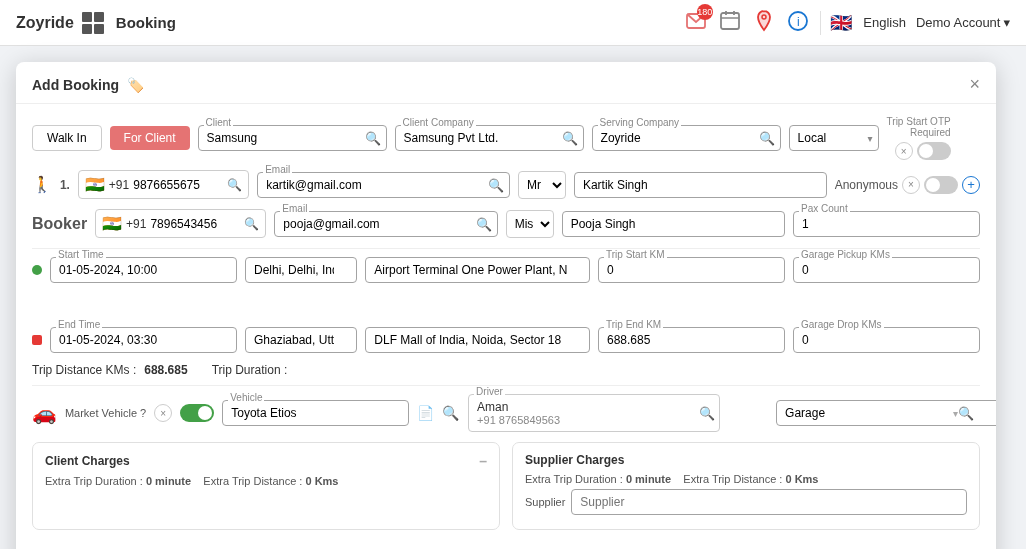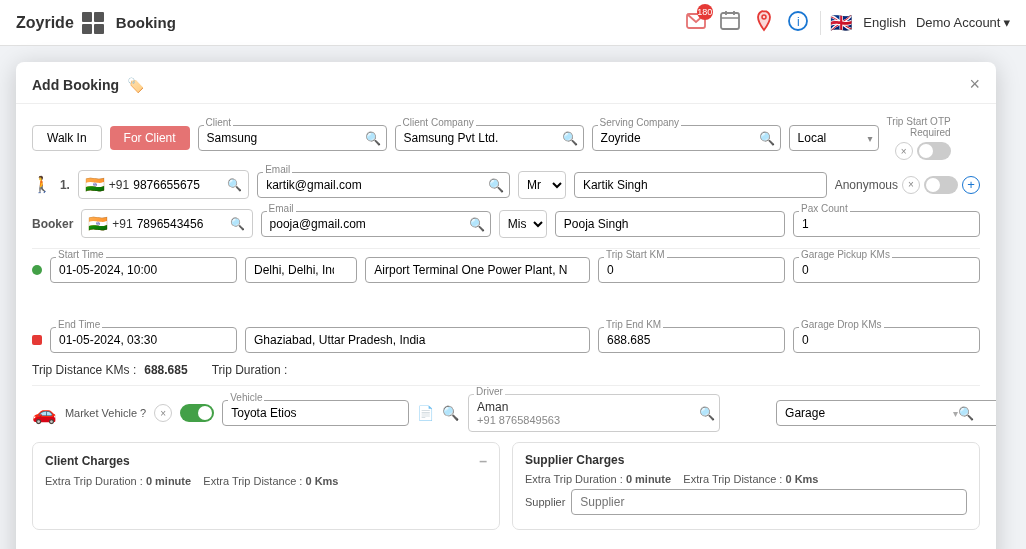--- a/index.html
+++ b/index.html
@@ -71,21 +71,21 @@
     .footer-row { display: flex; align-items: center; justify-content: flex-end; gap: 8px; padding: 8px 16px; border-top: 1px solid #eee; }
     .btn-save { background: #00897b; color: #fff; border: 2px solid #e53935; border-radius: 4px; padding: 7px 20px; font-size: 13px; cursor: pointer; display: flex; align-items: center; gap: 6px; font-weight: 600; }
     .btn-more { border: 1px solid #ccc; background: #fff; border-radius: 4px; padding: 7px 10px; cursor: pointer; font-size: 16px; }
     .row-num { font-size: 12px; color: #555; font-weight: 600; }
     .link-text { color: #1976d2; font-size: 12px; cursor: pointer; text-decoration: underline; }
 
     .trip-dist { font-size: 12px; color: #333; }
 
     .mr-select { border: 1px solid #ccc; border-radius: 4px; padding: 5px 4px; font-size: 12px; background: #fff; outline: none; width: 48px; }
 
-    .booker-label { font-size: 12px; font-weight: 600; color: #555; white-space: nowrap; }
+    .booker-label { font-size: 16px; font-weight: 600; color: #555; white-space: nowrap; }
 
     .topnav-separator { width: 1px; height: 24px; background: #e0e0e0; }
 
     .tag-icon { font-size: 14px; color: #888; cursor: pointer; }
   </style>
 </head>
 <body>
 
 <nav class="topnav">
   <span class="topnav-brand">Zoyride</span>
@@ -296,20 +296,23 @@
 
         <div class="field-group" style="min-width:130px;">
           <span class="field-label">End Time</span>
           <input class="field-input" type="text" value="01-05-2024, 03:30" style="">
         </div>
 
         <div class="field-group" style="flex:1;">
           <input class="field-input" type="text" value="Ghaziabad, Uttar Pradesh, India" style="">
         </div>
 
+        <div class="field-group" style="flex:2;">
+          <input class="field-input" type="text" value="DLF Mall of India, Noida, Sector 18" style="">
+        </div>
 
         <div class="field-group" style="min-width:90px;">
           <span class="field-label">Trip End KM</span>
           <input class="field-input" type="text" value="688.685" style="">
         </div>
 
         <div class="field-group" style="min-width:110px;">
           <span class="field-label">Garage Drop KMs</span>
           <input class="field-input" type="text" value="0" style="">
         </div>

